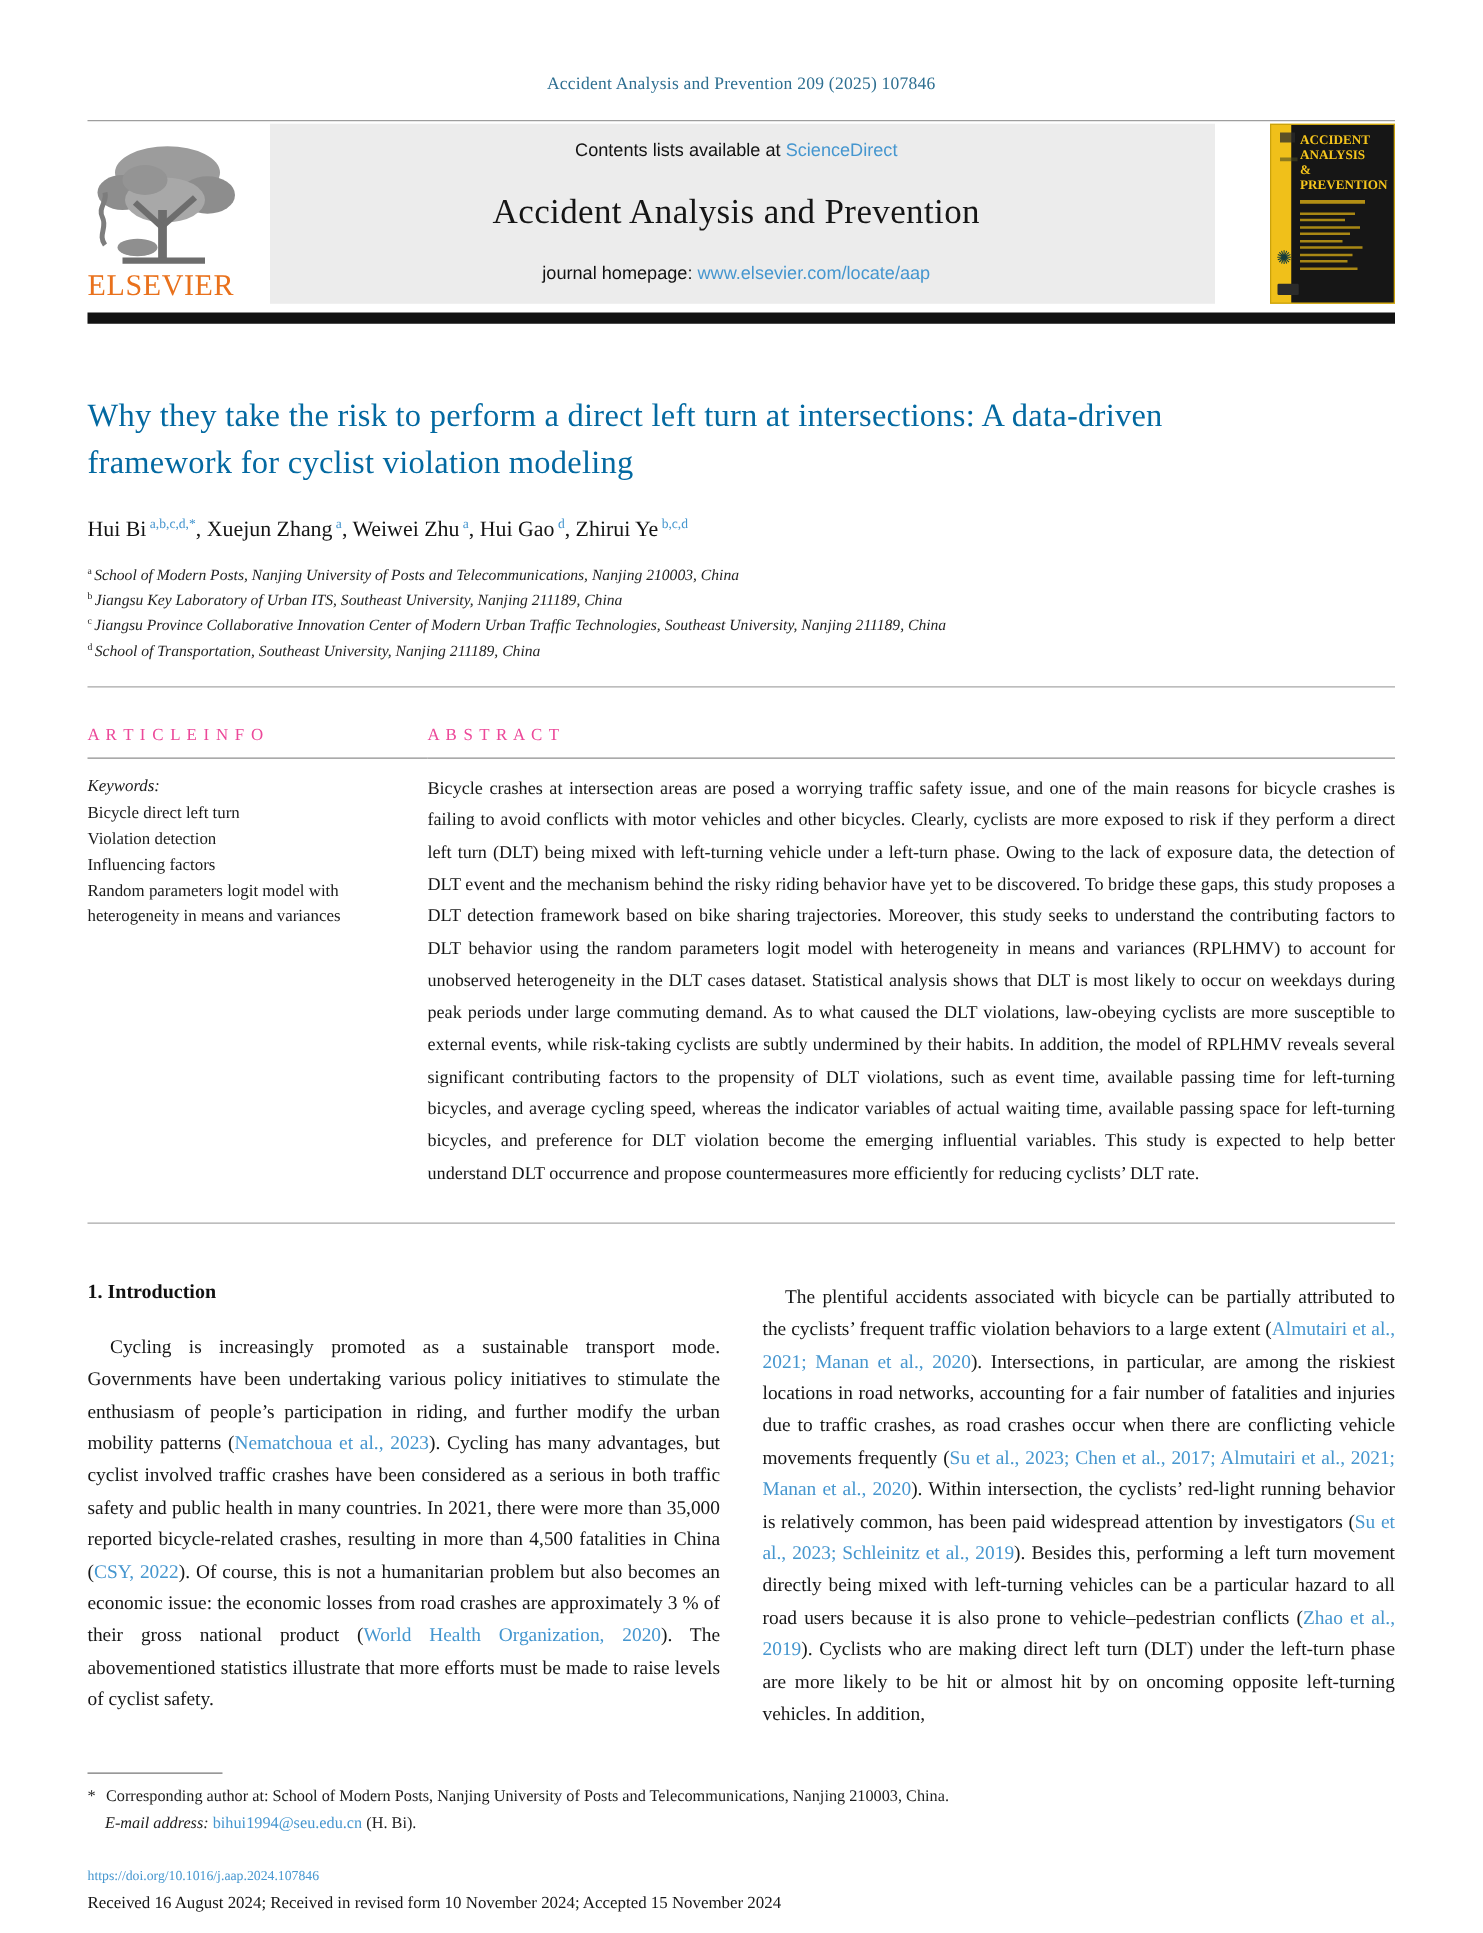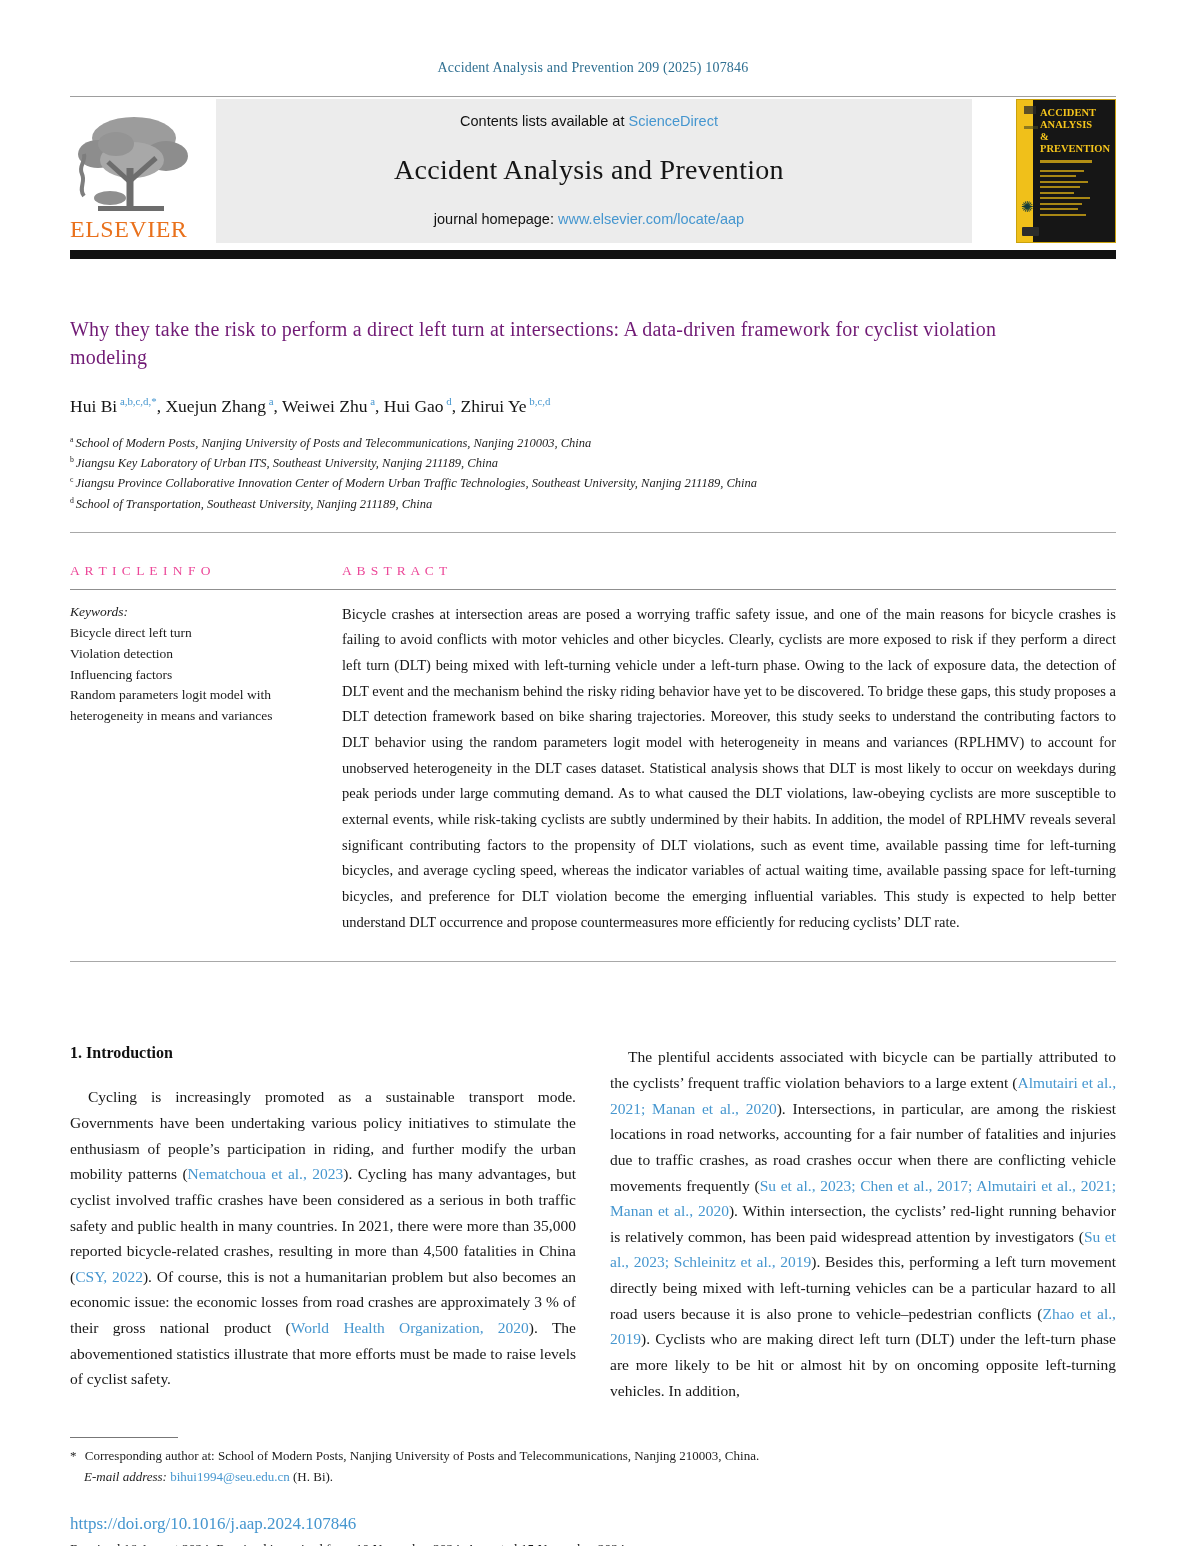--- a/index.html
+++ b/index.html
@@ -59,21 +59,21 @@
   .cover-main{flex:1;background:#161616;padding:7px 5px 6px 7px;color:var(--gold);}
   .cover-title{font-family:Liberation Serif, serif;font-weight:bold;font-size:10.5px;line-height:1.15;color:#f5c51c;}
   .cover-sub{margin-top:5px;width:52px;height:2.5px;background:#d9ad14;opacity:.8;}
   .cover-list{margin-top:7px;}
   .cover-list .li{height:2px;background:#d9ad14;opacity:.75;margin-bottom:3.5px;}
 
   .black-bar{height:9px;background:#121212;margin-top:7px;}
 
   
   .article-title{
-    margin-top:56px;font-size:20px;line-height:1.42;letter-spacing:0.2px;color:#701a75;
+    margin-top:56px;font-size:26px;line-height:1.42;letter-spacing:0.2px;color:#0369a1;
     width:950px;
   }
   .authors{margin-top:24px;font-size:17.5px;color:#151515;}
   .affiliations{margin-top:16px;}
   .affil{font-size:12.5px;font-style:italic;line-height:1.62;color:#222;}
   .affil sup{font-style:normal;}
   .hr-section{border:none;border-top:1px solid var(--rule);margin:18px 0 0 0;}
 
   
   .ia-row{display:flex;margin-top:30px;}
@@ -86,35 +86,35 @@
   .heading-rule{border:none;border-top:1px solid #8f8f8f;margin:10px 0 12px 0;}
   .keywords-label{font-size:13.5px;font-style:italic;line-height:1.55;}
   .keyword{font-size:13.5px;line-height:1.55;}
   .abstract-text{
     font-size:14.5px;line-height:1.77;text-align:justify;color:#151515;
   }
   .hr-after-abs{border:none;border-top:1px solid var(--rule);margin:26px 0 0 0;}
 
   
   .body-row{display:flex;margin-top:46px;}
-  .bcol{width:506px;flex:0 0 506px;margin-top:36px;}
+  .bcol{width:506px;flex:0 0 506px;}
   .bcol + .bcol{margin-left:34px;}
   .section-heading{font-size:16px;font-weight:bold;color:#111;margin-bottom:22px;}
   .para{
     font-size:15.5px;line-height:1.655;text-align:justify;color:#171717;
     text-indent:18px;
   }
 
   
   .footnote-area{margin-top:34px;}
   .footnote-rule{border:none;border-top:1px solid #777;width:108px;margin:0 0 8px 0;}
   .footnote{font-size:13px;line-height:1.6;color:#1d1d1d;padding-left:14px;}
   .footnote .star{margin-left:-14px;padding-right:5px;}
   .footer-block{margin-top:26px;}
-  .doi-line{font-size:17px;}
+  .doi-line{font-size:11px;}
   .meta-line{font-size:13.5px;margin-top:7px;color:#161616;}
 </style>
 </head>
 <body>
 
 <div class="page">
 
   <div class="journal-ref">Accident Analysis and Prevention 209 (2025) 107846</div>
   <hr class="hr-top">
 

